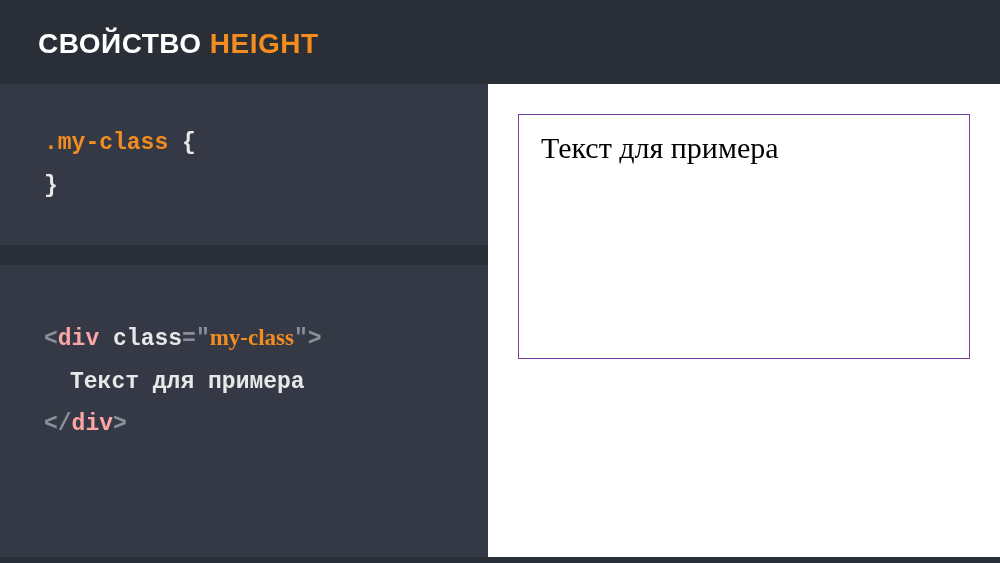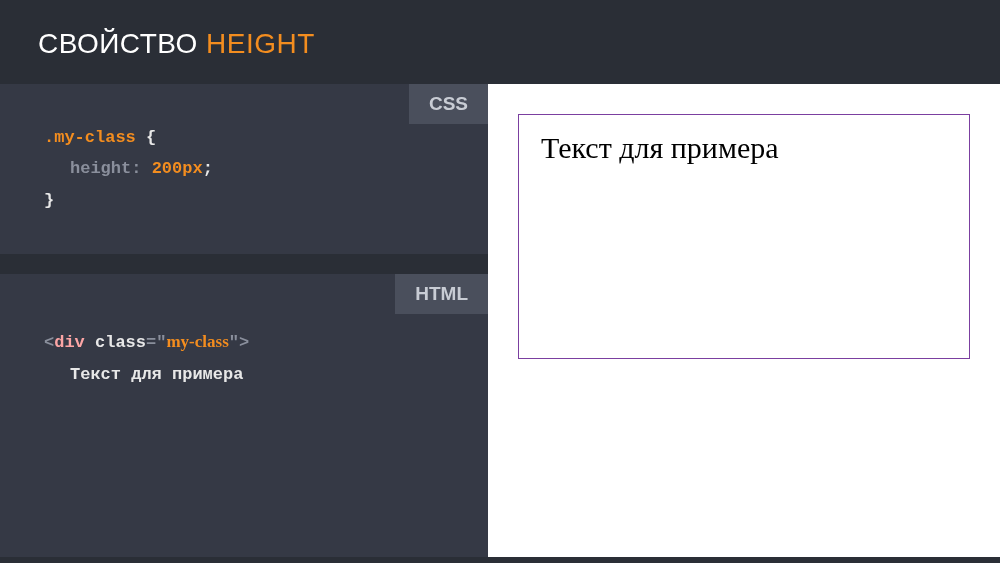--- a/index.html
+++ b/index.html
@@ -13,21 +13,21 @@
       background: #2a2e36;
       font-family: -apple-system, BlinkMacSystemFont, "Segoe UI", Arial, sans-serif;
       overflow: hidden;
     }
     .header {
       padding: 28px 38px 24px 38px;
       background: #2a2e36;
     }
     .header-title {
       font-size: 28px;
-      font-weight: 400;
+      font-weight: 700;
       letter-spacing: 0.5px;
       color: #ffffff;
     }
     .header-title-accent {
       color: #f38d1f;
     }
     .content {
       display: flex;
       height: calc(100% - 90px);
     }
@@ -62,21 +62,21 @@
       padding: 9px 20px;
     }
     .block-label.css-label {
       top: 0;
     }
     .block-label.html-label {
       top: 0;
     }
     .code {
       font-family: "Courier New", Consolas, Monaco, monospace;
-      font-size: 17px;
+      font-size: 23px;
       font-weight: 700;
       line-height: 1.85;
       color: #e8e8e8;
     }
     .code .selector { color: #f38d1f; }
     .code .brace { color: #e8e8e8; }
     .code .property { color: #8a8f9c; }
     .code .value { color: #f38d1f; }
     .code .tag-bracket { color: #8a8f9c; }
     .code .tag-name { color: #fca5a5; }
@@ -111,42 +111,40 @@
 <div class="header">
   <h1 class="header-title">
     <span>СВОЙСТВО </span><span class="header-title-accent">HEIGHT</span>
   </h1>
 </div>
 
 <div class="content">
   <div class="code-column">
 
     <div class="code-block css">
-      <div class="block-label css-label">CSS</div>
       <div class="code">
         <span class="code-line">
           <span class="selector">.my-class</span> <span class="brace">{</span>
-        </span>
-        <span class="code-line">
-          <span class="code-indent"><span class="property">height</span><span class="property">:</span> <span class="value">200px</span><span class="brace">;</span></span>
         </span>
         <span class="code-line">
           <span class="brace">}</span>
         </span>
       </div>
     </div>
 
     <div class="code-block html">
-      <div class="block-label html-label">HTML</div>
       <div class="code">
         <span class="code-line">
           <span class="tag-bracket">&lt;</span><span class="tag-name">div</span> <span class="attr-name">class</span><span class="attr-eq">=</span><span class="attr-eq">"</span><span class="attr-value">my-class</span><span class="attr-eq">"</span><span class="tag-bracket">&gt;</span>
         </span>
         <span class="code-line">
           <span class="code-indent text">Текст для примера</span>
+        </span>
+        <span class="code-line">
+          <span class="tag-bracket">&lt;/</span><span class="tag-name">div</span><span class="tag-bracket">&gt;</span>
         </span>
       </div>
     </div>
 
   </div>
 
   <div class="preview-column">
     <div class="preview-box">
       <div class="preview-text">Текст для примера</div>
     </div>

